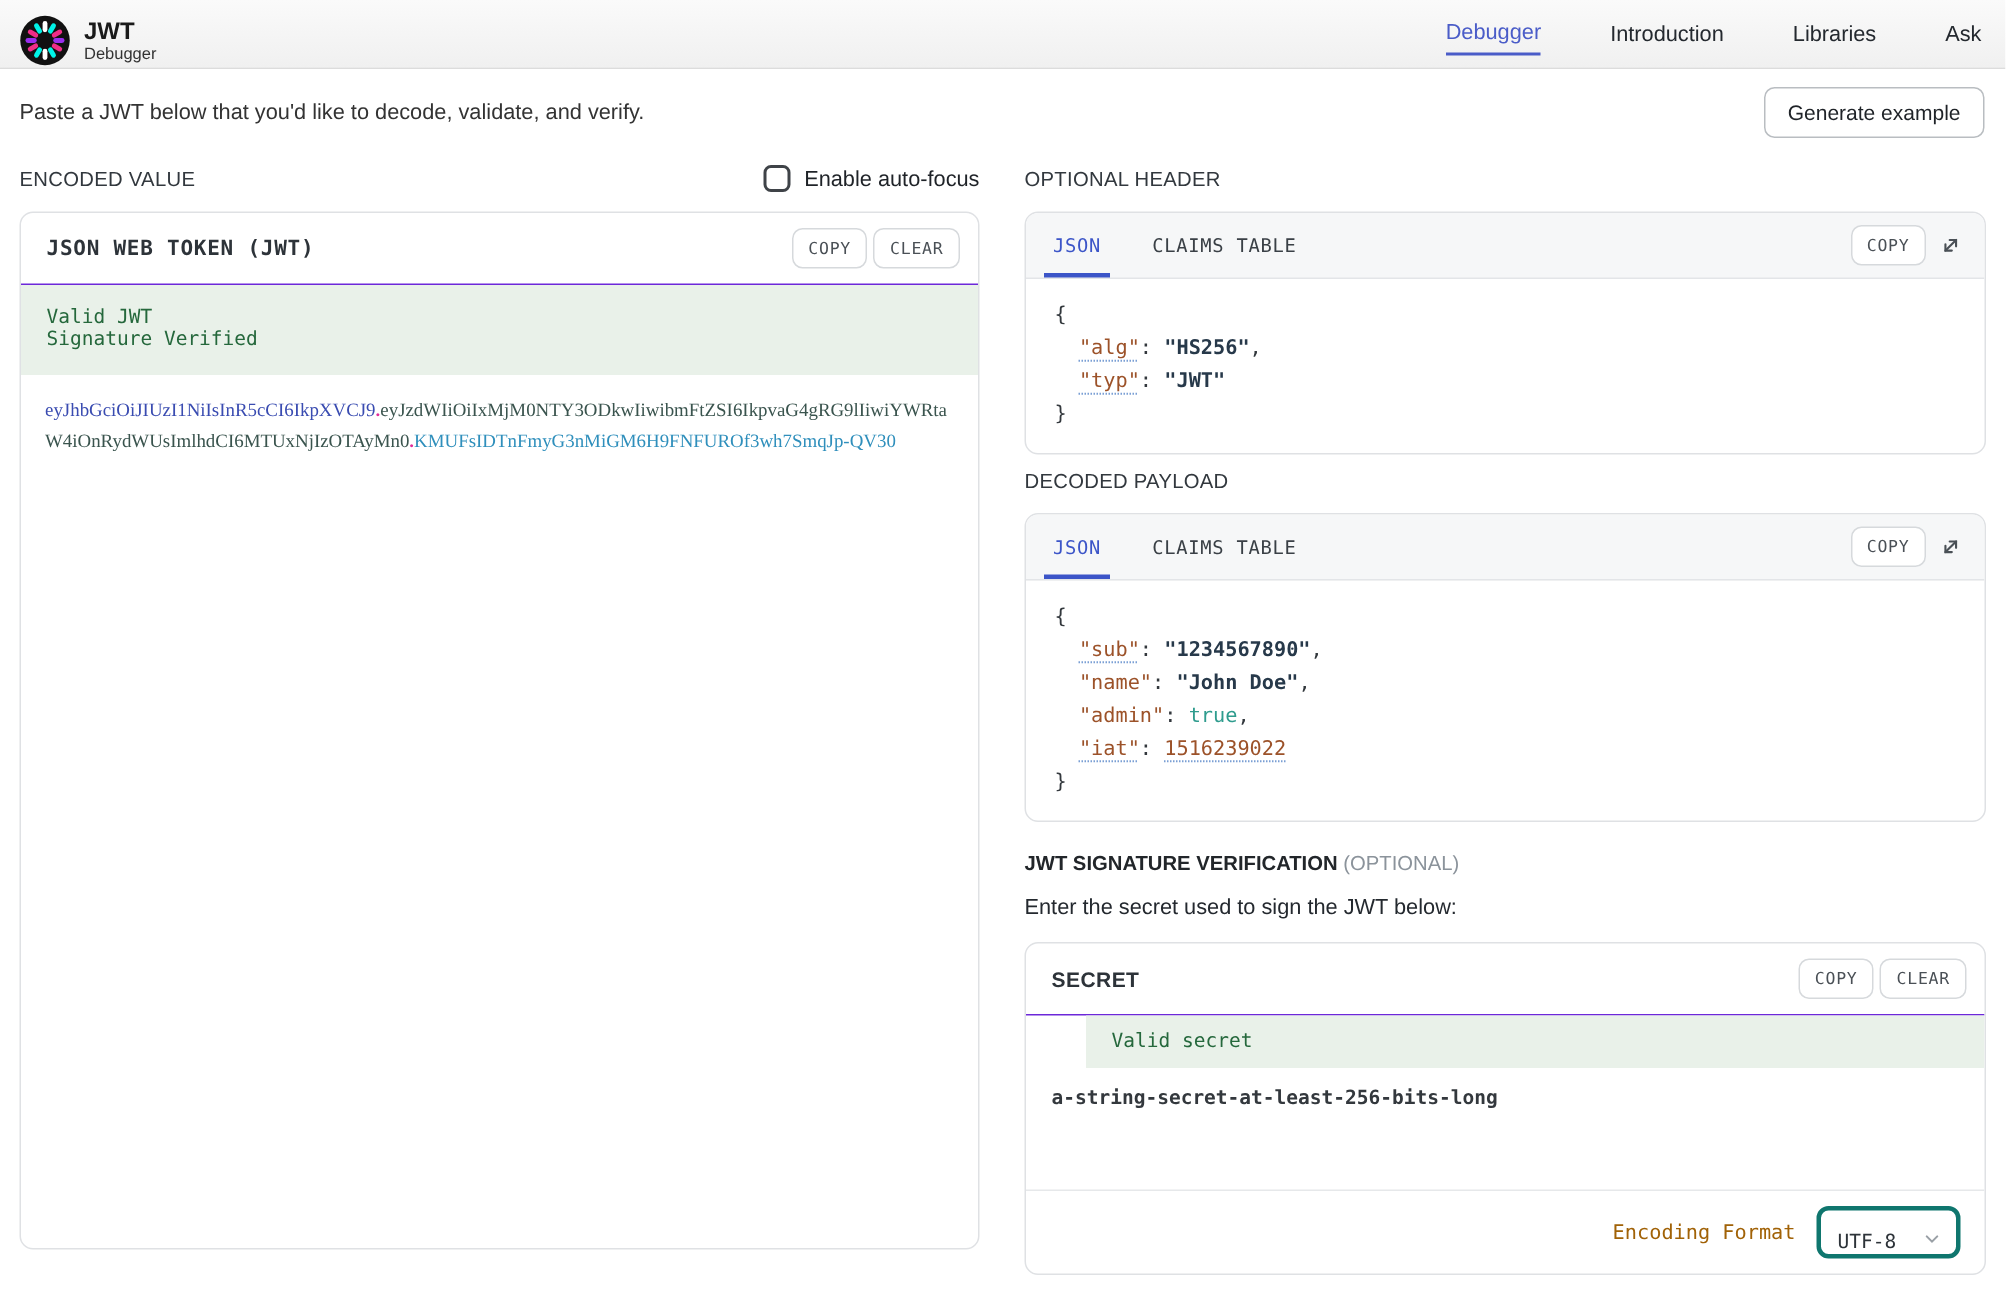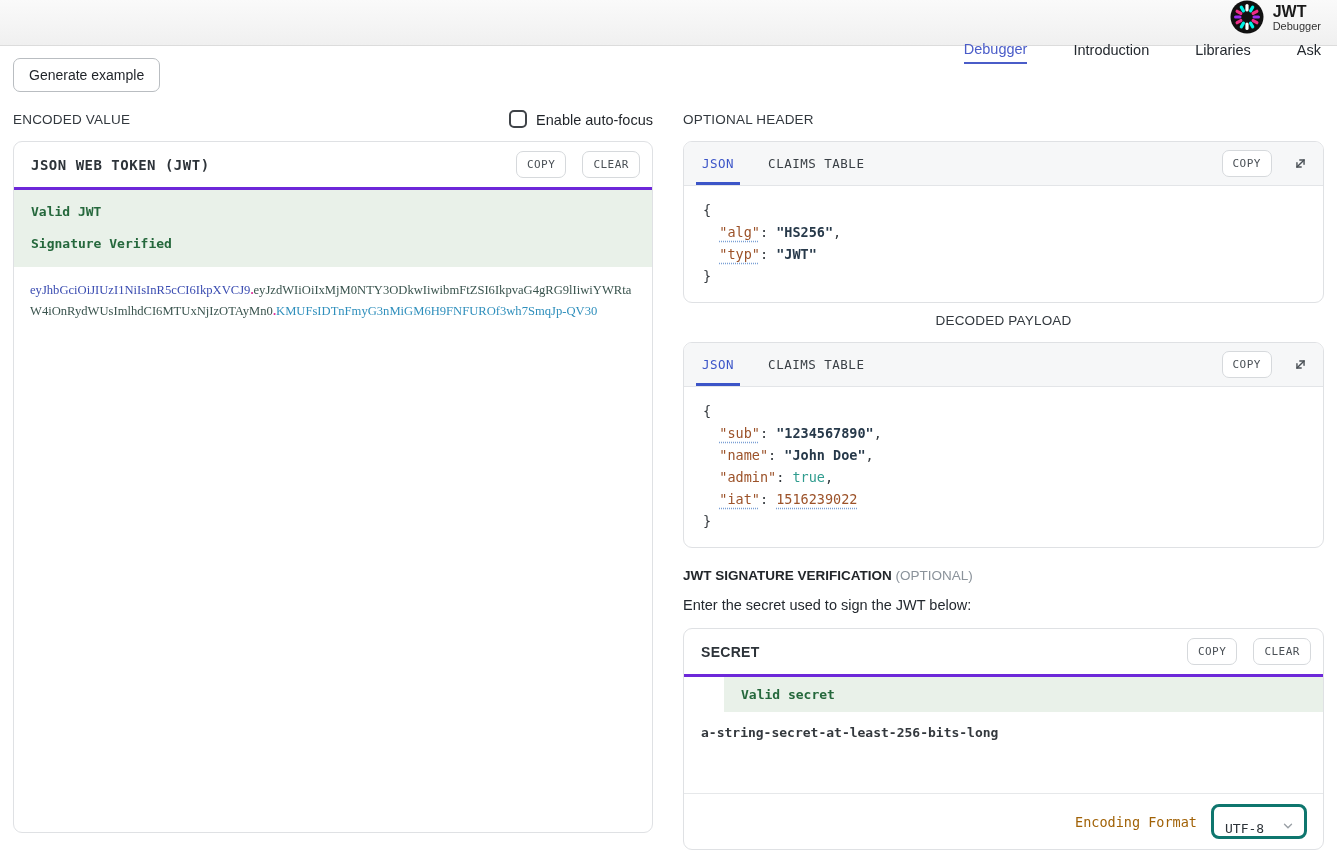--- a/index.html
+++ b/index.html
@@ -10,23 +10,22 @@
     color: #2b2b2b;
     font-size: 14px;
   }
 
   
   .topbar {
     height: 46px;
     background: linear-gradient(#fafafa, #f0f0f0);
     border-bottom: 1px solid #dcdcdc;
     display: flex;
-    align-items: flex-end;
-    padding: 0 16px 0 13px;
-    flex-direction: column;
+    align-items: flex-start;
+    padding: 10px 16px 0 13px;
   }
   .brand { display: flex; align-items: center; gap: 9px; }
   .brand-text { line-height: 1.05; }
   .brand-title { font-size: 16px; font-weight: 700; color: #1a1a1a; }
   .brand-subtitle { font-size: 11px; color: #333; }
   .nav { margin-left: auto; display: flex; align-items: center; gap: 46px; }
   .nav-item {
     font-size: 14.5px; color: #24292f; text-decoration: none; cursor: pointer;
     padding: 4px 0 5px;
   }
@@ -62,42 +61,42 @@
   .autofocus-label { font-size: 14.5px; color: #1f2328; }
 
   
   .panel {
     border: 1px solid #dfe1e4; border-radius: 9px; background: #fff;
     display: flex; flex-direction: column; overflow: hidden;
   }
   .panel-head {
     display: flex; align-items: center;
     padding: 9px 12px;
-    border-bottom: 3px solid #6d28d9;
+    border-bottom: 1px solid #6d28d9;
     min-height: 48px;
     justify-content: center;
   }
   .panel-title {
     font-family: "DejaVu Sans Mono", monospace;
     font-size: 14px; font-weight: 700; color: #2d3339; letter-spacing: .5px;
     padding-left: 5px;
   }
-  .head-actions { margin-left: auto; display: flex; align-items: center; gap: 16px; }
+  .head-actions { margin-left: auto; display: flex; align-items: center; gap: 4px; }
   .btn-small {
     font-family: "DejaVu Sans Mono", monospace;
     font-size: 11px; color: #4a5056; background: #fff;
     border: 1px solid #d6d9dc; border-radius: 7px;
     padding: 6px 10px; cursor: pointer; letter-spacing: .5px;
   }
   .expand-btn { background: none; border: none; cursor: pointer; padding: 2px 2px 0 4px; }
 
   .status-green {
     background: #e9f1e9;
     padding: 14px 17px 16px;
-    display: flex; flex-direction: column; gap: 17px; font-weight: bold;
+    display: flex; flex-direction: column; 
   }
   .status-line {
     font-family: "DejaVu Sans Mono", monospace;
     font-size: 13px; color: #25683c;
   }
 
   .token-area {
     padding: 13px 16px;
     font-family: "DejaVu Sans Mono", monospace;
     font-size: 12.6px; line-height: 21px;
@@ -136,21 +135,21 @@
     white-space: pre; flex: 1;
   }
   .code-block .pn { color: #33383d; }
   .code-block .key { color: #9c5229; }
   .code-block .str { color: #27394a; font-weight: 600; }
   .code-block .bool { color: #2f9c8e; }
   .code-block .num { color: #9c5229; }
   .code-block .claim { text-decoration: underline dotted #7a9fd4; text-underline-offset: 4px; }
 
   .right-col .section-label-row { margin-top: 6px; }
-  .payload-label-row { margin-top: 16px; justify-content: center; }
+  .payload-label-row { margin-top: 16px; }
 
   
   .verify-title { margin-top: 20px; font-size: 13.5px; color: #22262a; }
   .verify-title .strong { font-weight: 700; }
   .verify-title .optional { color: #8b939b; font-weight: 400; }
   .verify-instruction { margin: 14px 0 15px; font-size: 14.5px; color: #24292f; }
 
   .secret-panel { height: 222px; }
   .secret-status { padding: 10px 17px; margin-left: 40px; }
   .secret-value-area {
@@ -226,20 +225,21 @@
   </div>
   <nav class="nav">
     <a class="nav-item active">Debugger</a>
     <a class="nav-item">Introduction</a>
     <a class="nav-item">Libraries</a>
     <a class="nav-item">Ask</a>
   </nav>
 </header>
 
 <div class="intro-row">
+  <div class="intro-text">Paste a JWT below that you'd like to decode, validate, and verify.</div>
   <button class="btn-large">Generate example</button>
 </div>
 
 <div class="main">
 
   <div class="left-col">
     <div class="section-label-row">
       <div class="section-label">ENCODED VALUE</div>
       <div class="autofocus">
         <span class="checkbox"></span>

